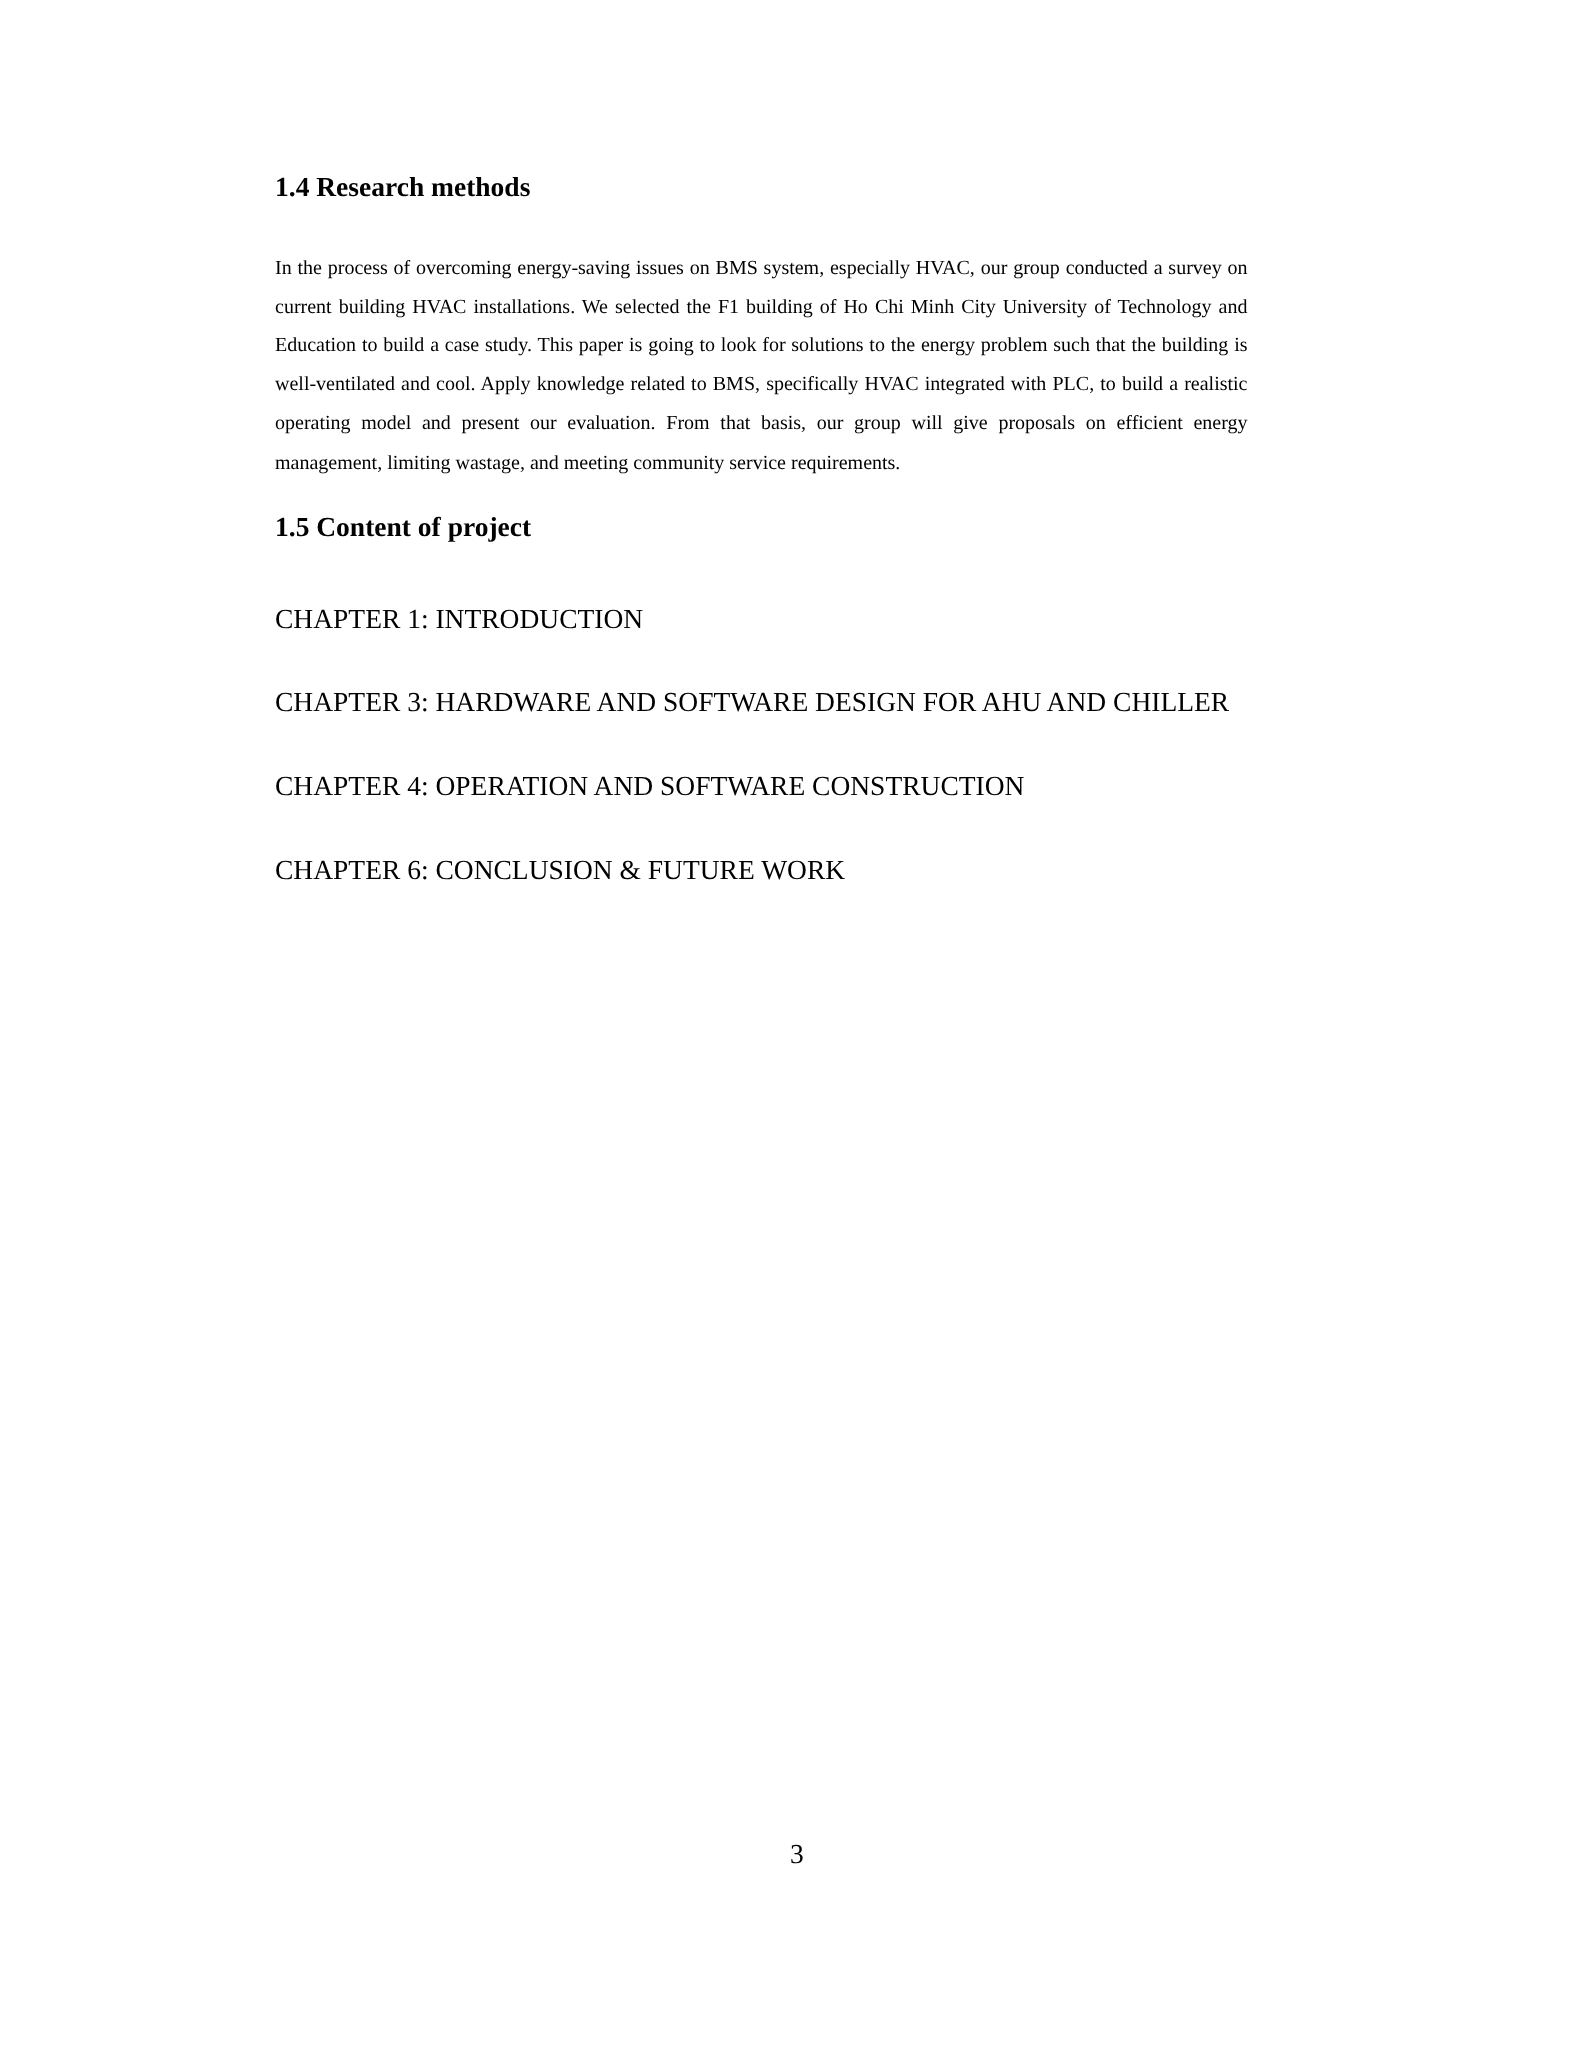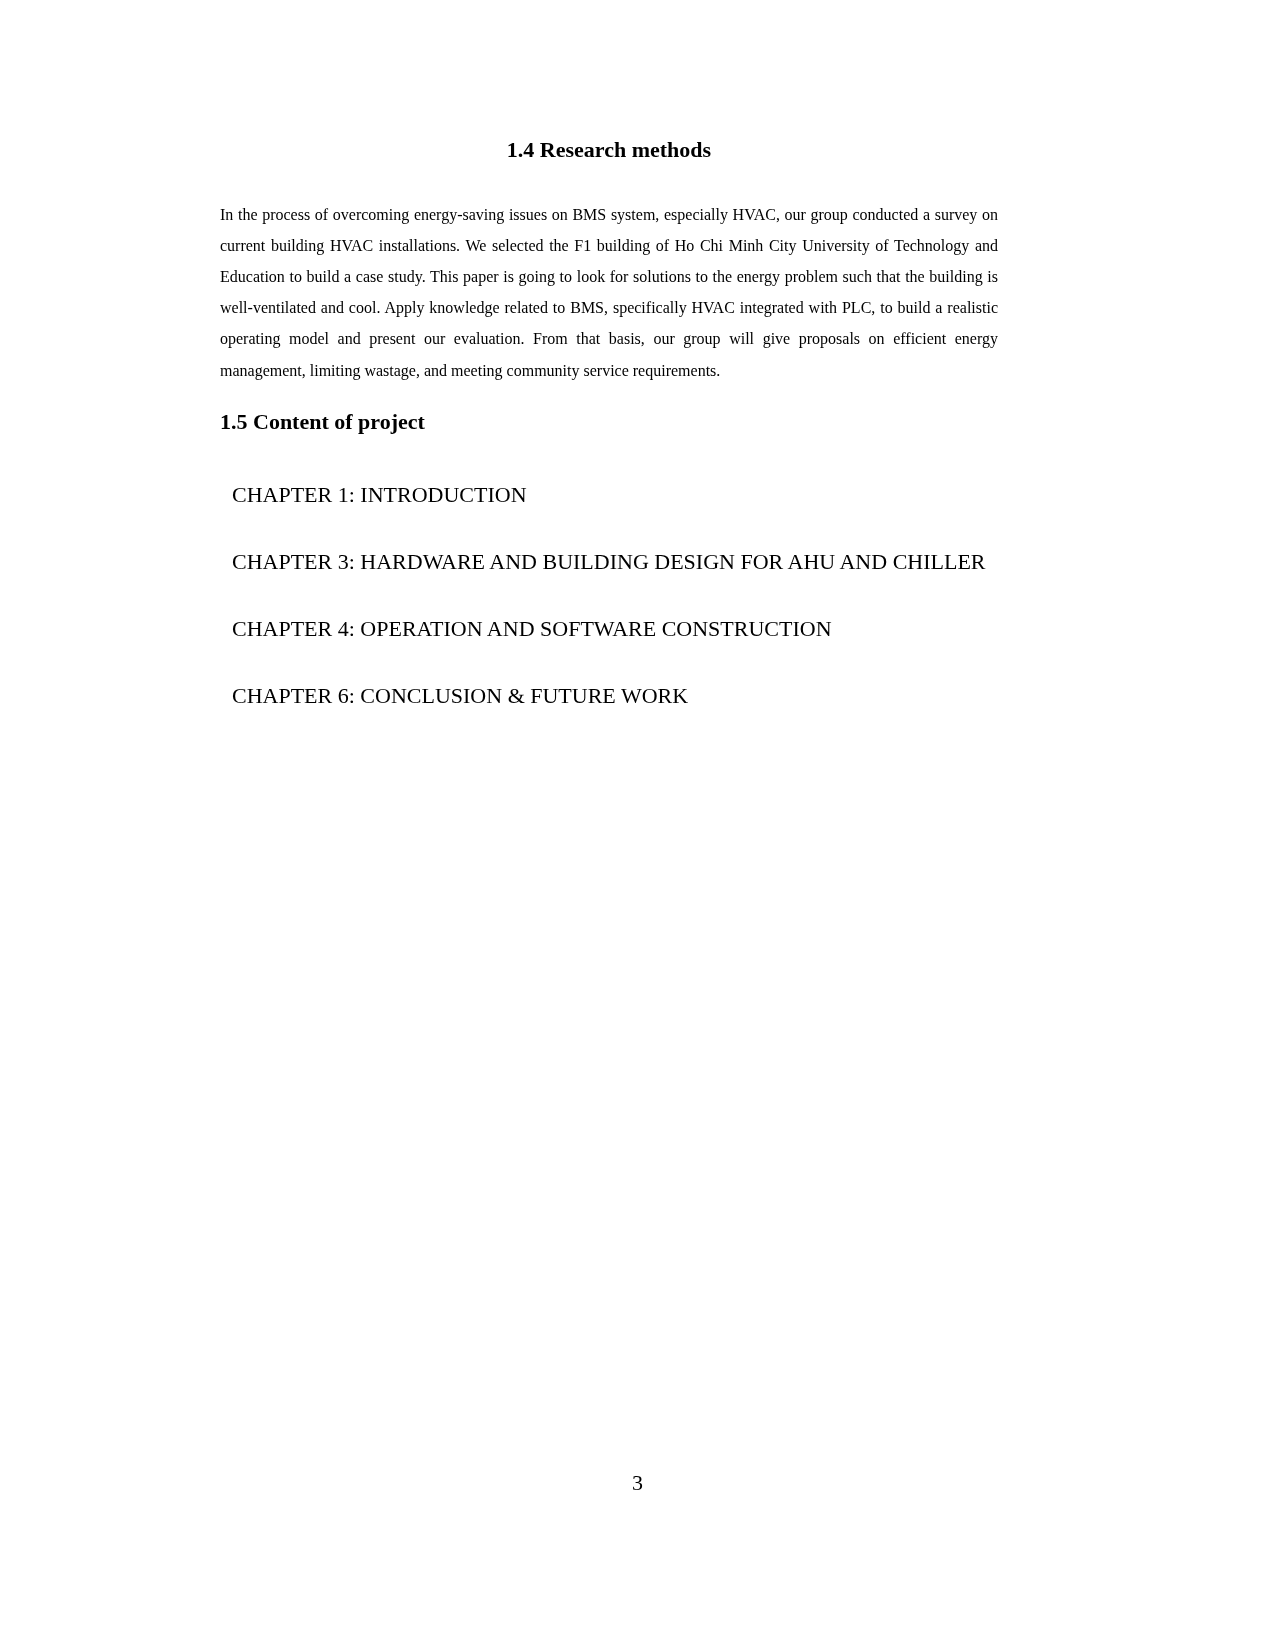--- a/index.html
+++ b/index.html
@@ -21,39 +21,38 @@
     position: absolute;
     left: 220px;
     top: 136px;
     width: 778px;
   }
   .heading {
     font-size: 22px;
     font-weight: bold;
     line-height: 1.3;
     margin: 0 0 34px 0;
-    text-align: center;
   }
   .body-paragraph {
     font-size: 16px;
     line-height: 1.95;
     text-align: justify;
     margin: 0 0 22px 0;
   }
   .heading-second {
     font-size: 22px;
     font-weight: bold;
     line-height: 1.3;
     margin: 12px 0 38px 0;
   }
   .chapter-line {
     font-size: 22px;
     line-height: 1.95;
     text-align: justify;
-    margin: 0 0 24px 12px;
+    margin: 0 0 24px 0;
   }
   .page-number {
     position: absolute;
     left: 0;
     right: 0;
     top: 1472px;
     text-align: center;
     font-size: 22px;
     line-height: 1;
   }
@@ -66,21 +65,21 @@
 
     <h2 class="heading">1.4 Research methods</h2>
 
     <p class="body-paragraph">In the process of overcoming energy-saving issues on BMS system, especially HVAC, our group conducted a survey on current building HVAC installations. We selected the F1 building of Ho Chi Minh City University of Technology and Education to build a case study. This paper is going to look for solutions to the energy problem such that the building is well-ventilated and cool. Apply knowledge related to BMS, specifically HVAC integrated with PLC, to build a realistic operating model and present our evaluation. From that basis, our group will give proposals on efficient energy management, limiting wastage, and meeting community service requirements.</p>
 
     <h2 class="heading-second">1.5 Content of project</h2>
 
     <p class="chapter-line">CHAPTER 1: INTRODUCTION</p>
 
 
-    <p class="chapter-line">CHAPTER 3: HARDWARE AND BUILDING DESIGN FOR AHU AND CHILLER</p>
+    <p class="chapter-line">CHAPTER 3: HARDWARE AND SOFTWARE DESIGN FOR AHU AND CHILLER</p>
 
     <p class="chapter-line">CHAPTER 4: OPERATION AND SOFTWARE CONSTRUCTION</p>
 
 
     <p class="chapter-line">CHAPTER 6: CONCLUSION &amp; FUTURE WORK</p>
 
   </div>
 
   <div class="page-number">3</div>
 </div>

